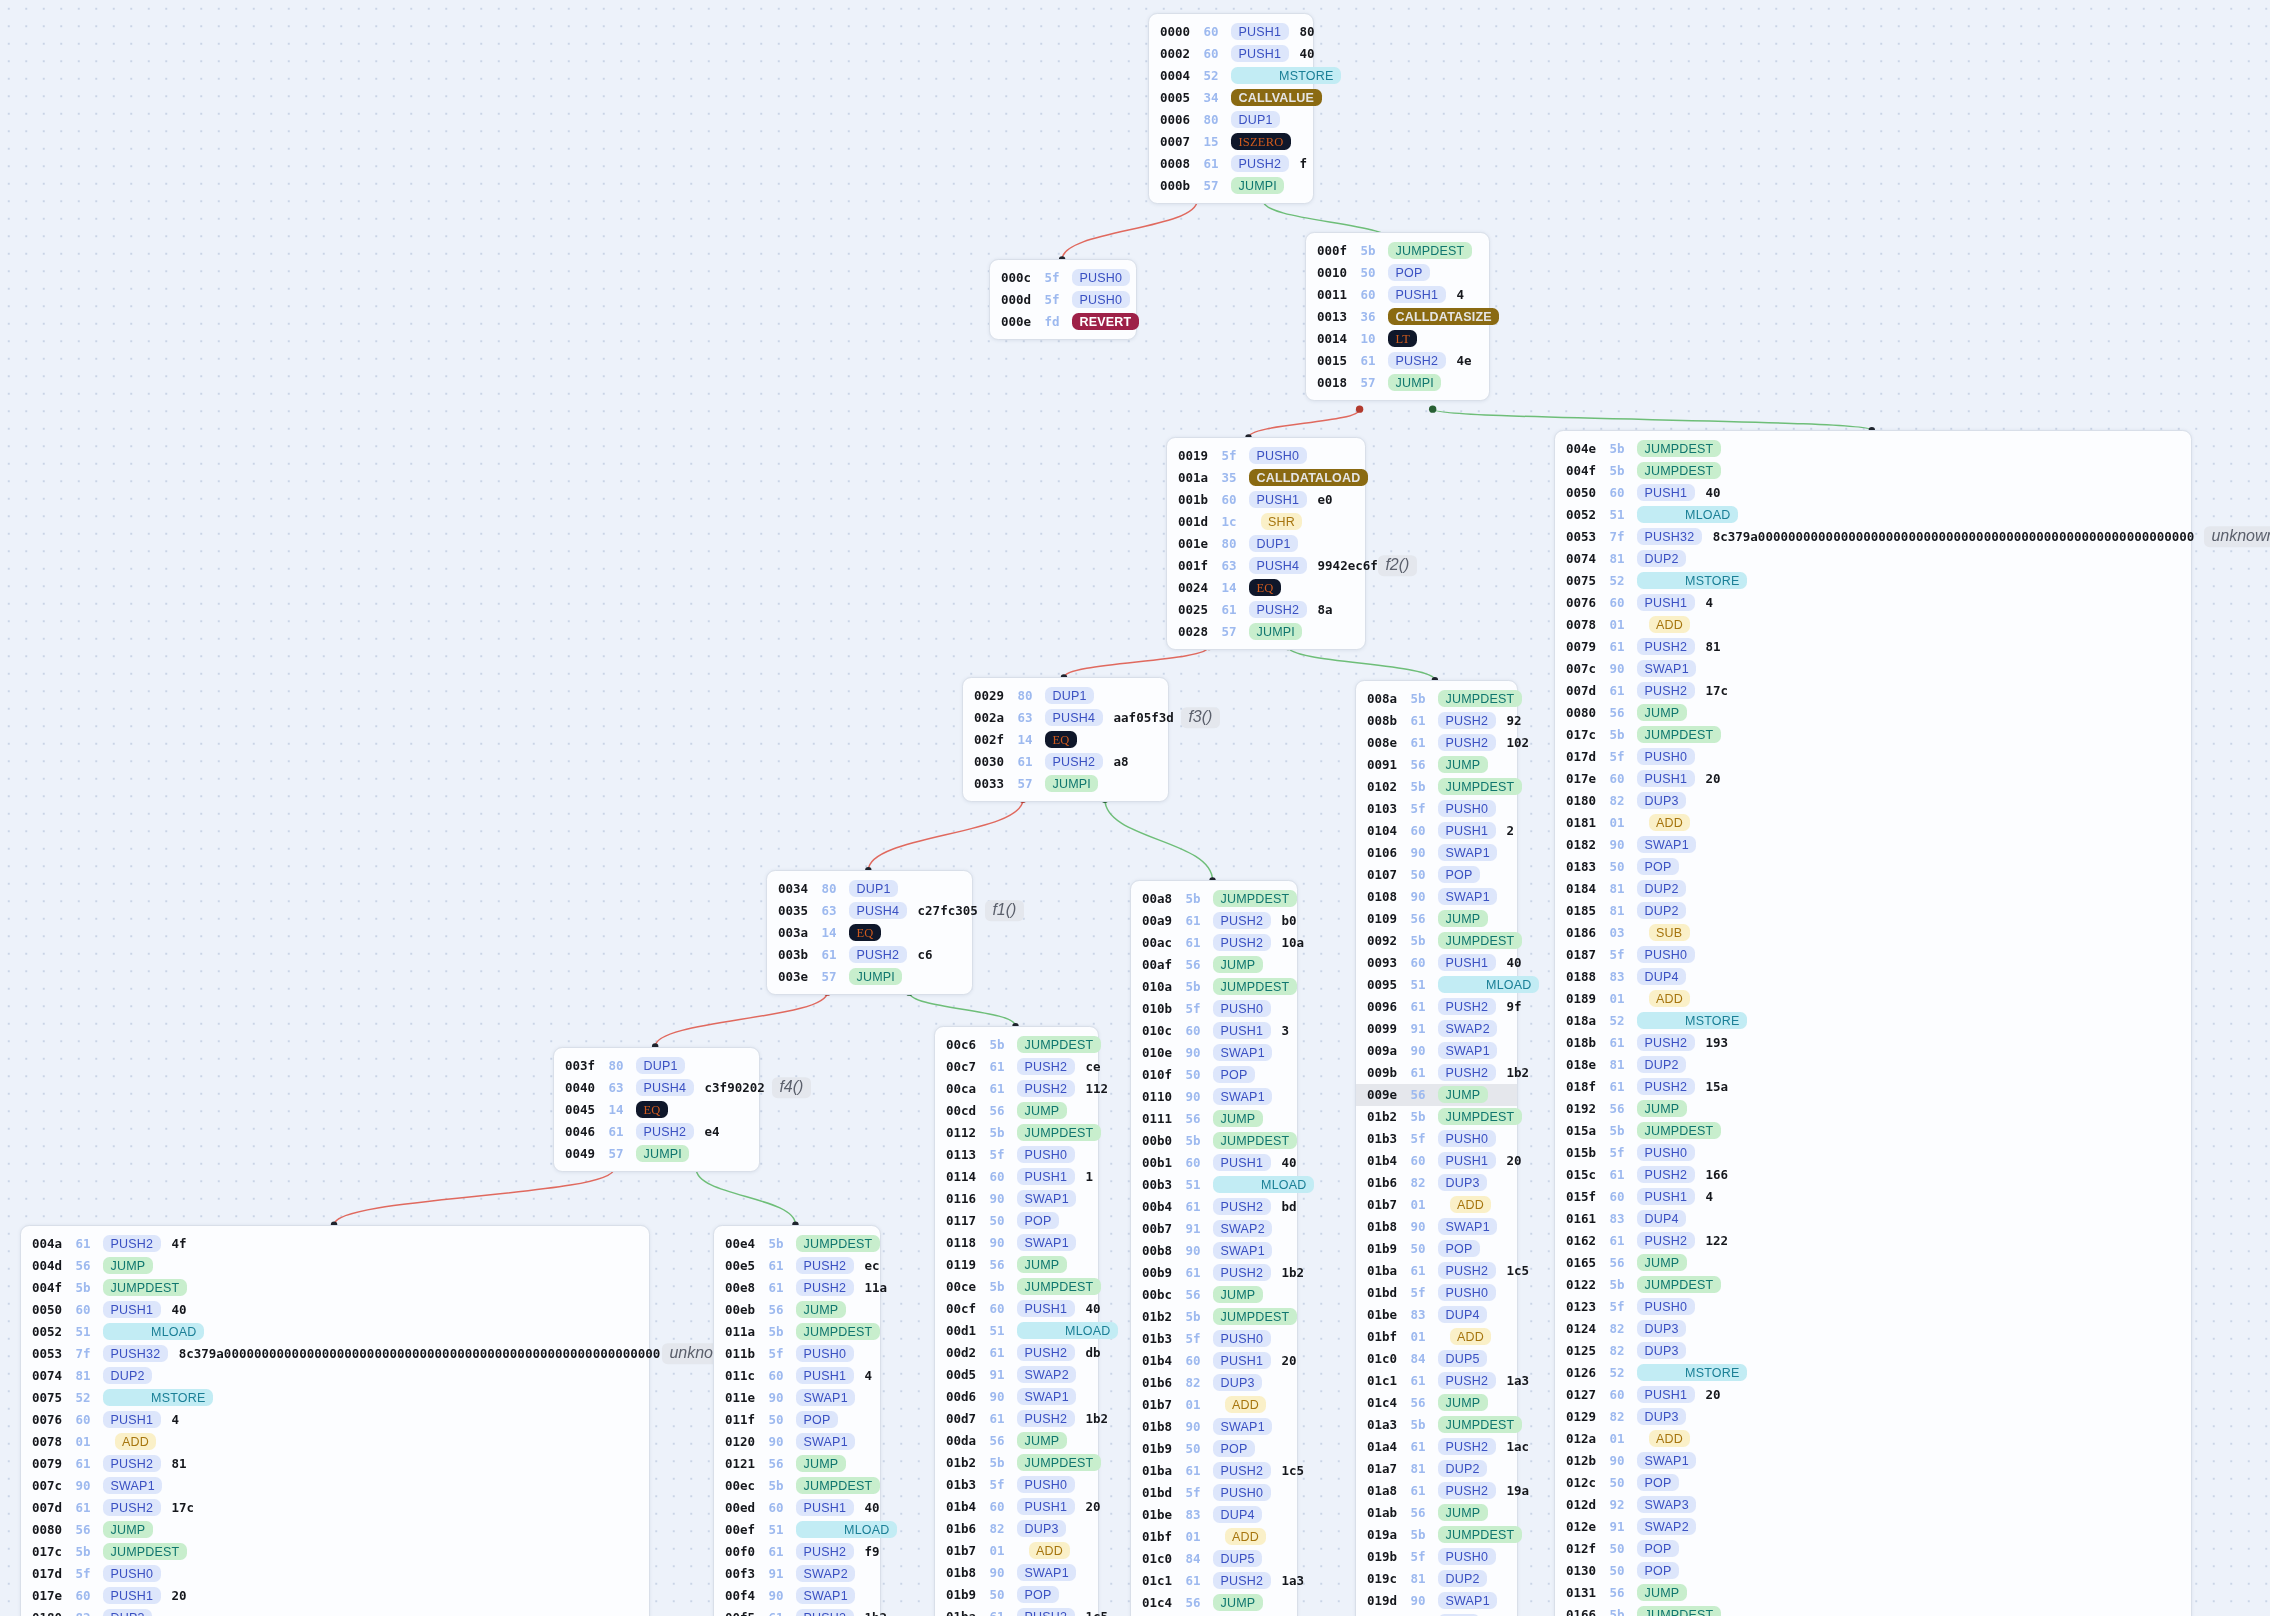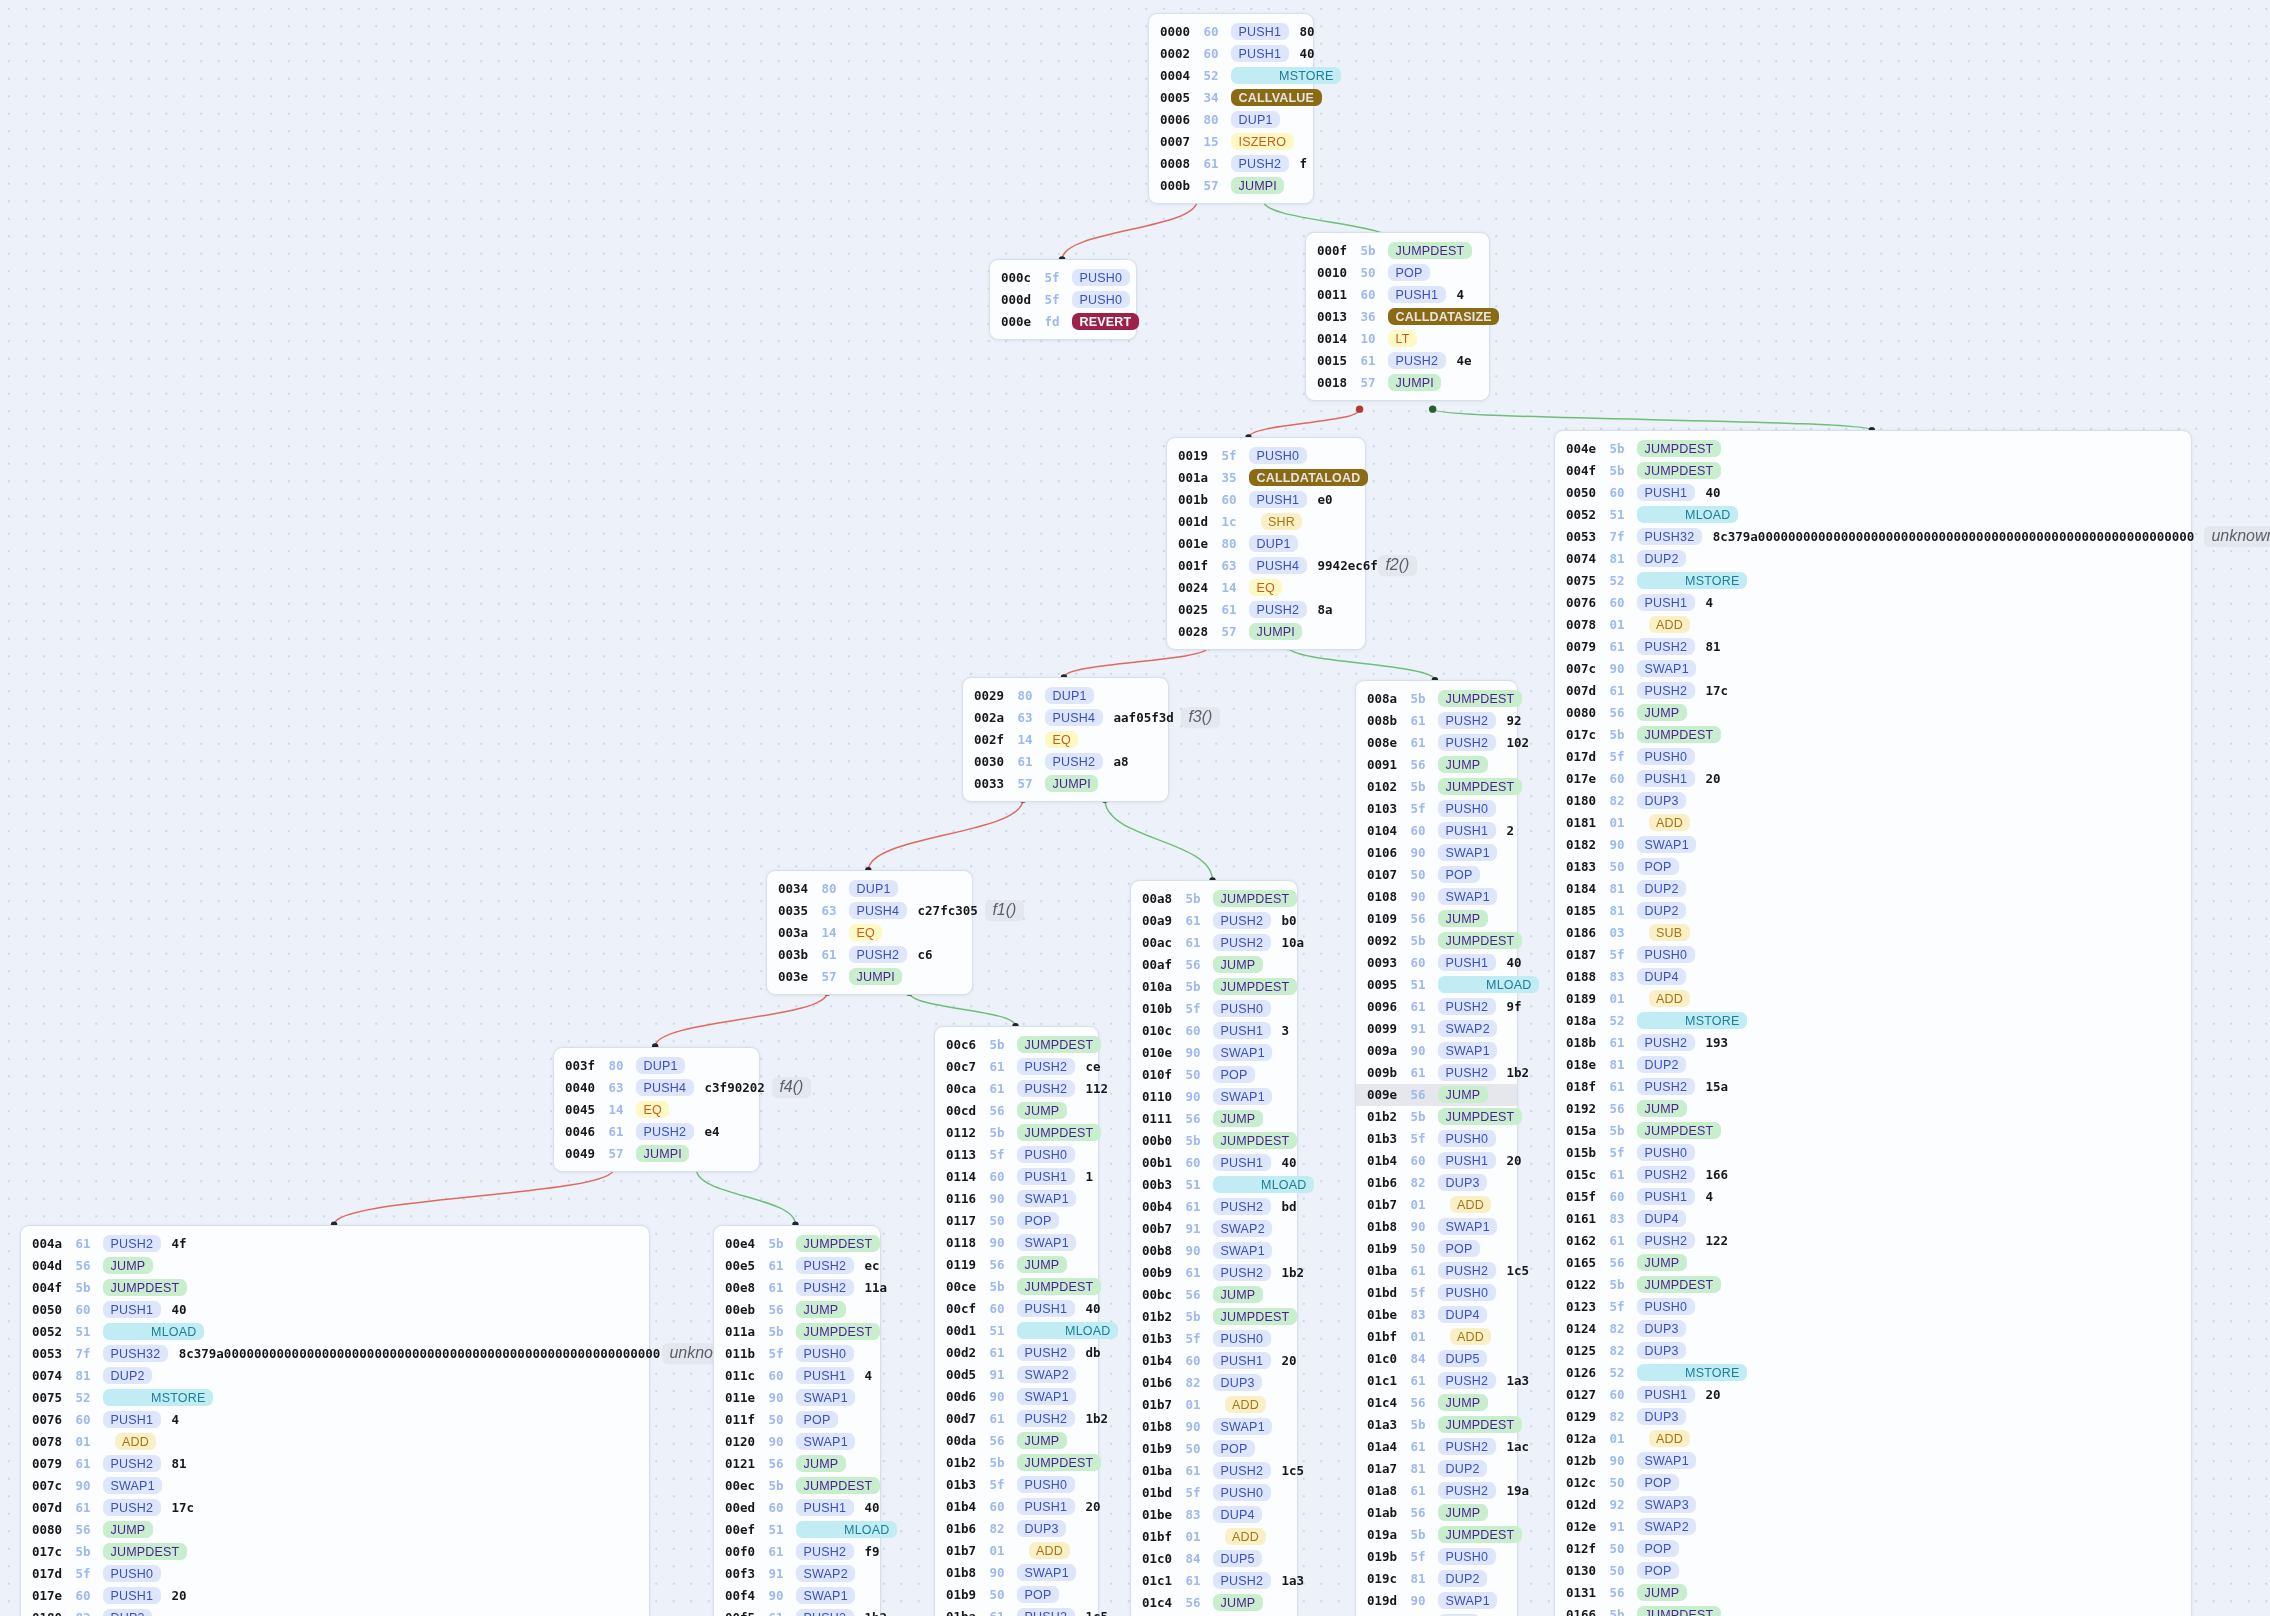--- a/index.html
+++ b/index.html
@@ -30,23 +30,23 @@
   .byte{width:22px;margin-left:4.6px;font-weight:700;font-size:12.5px;color:#9db9ef;flex:none;}
   .badge{
     margin-left:5.5px;flex:none;
     font-family:"Liberation Sans", sans-serif;
     font-size:12.5px;font-weight:500;letter-spacing:0.2px;
     padding:1.8px 7.4px;border-radius:6.5px;line-height:14px;
   }
   .badge.stack{background:#dde6fb;color:#3a50c2;}
   .badge.mem{background:#c2ecf4;color:#1a7f96;padding-left:48px;}
   .badge.env{background:#8a6a12;color:#e5e5e5;font-weight:700;}
-  .badge.cmp{background:#fef9c3;color:#cf5a1d;}
+  .badge.cmp{background:#0f172a;color:#cf5a1d;font-family:Liberation Serif, serif;}
   .badge.arith{background:#faf0c8;color:#a6750e;margin-left:17px;}
-  .badge.jump{background:#c8eecd;color:#4c1d95;}
+  .badge.jump{background:#c8eecd;color:#0f766e;}
   .badge.revert{background:#9e2148;color:#ffffff;font-weight:700;}
   .operand{margin-left:11px;font-weight:700;font-size:12.5px;color:#15171c;}
   .tag{
     position:absolute;left:calc(100% + 13px);top:50%;transform:translateY(-50%);
     background:#e4e7ed;color:#5a5f6b;font-style:italic;
     font-family:"Liberation Sans", sans-serif;font-size:16px;
     padding:1.8px 7.4px;border-radius:5.5px;
   }
 </style>
 </head>

